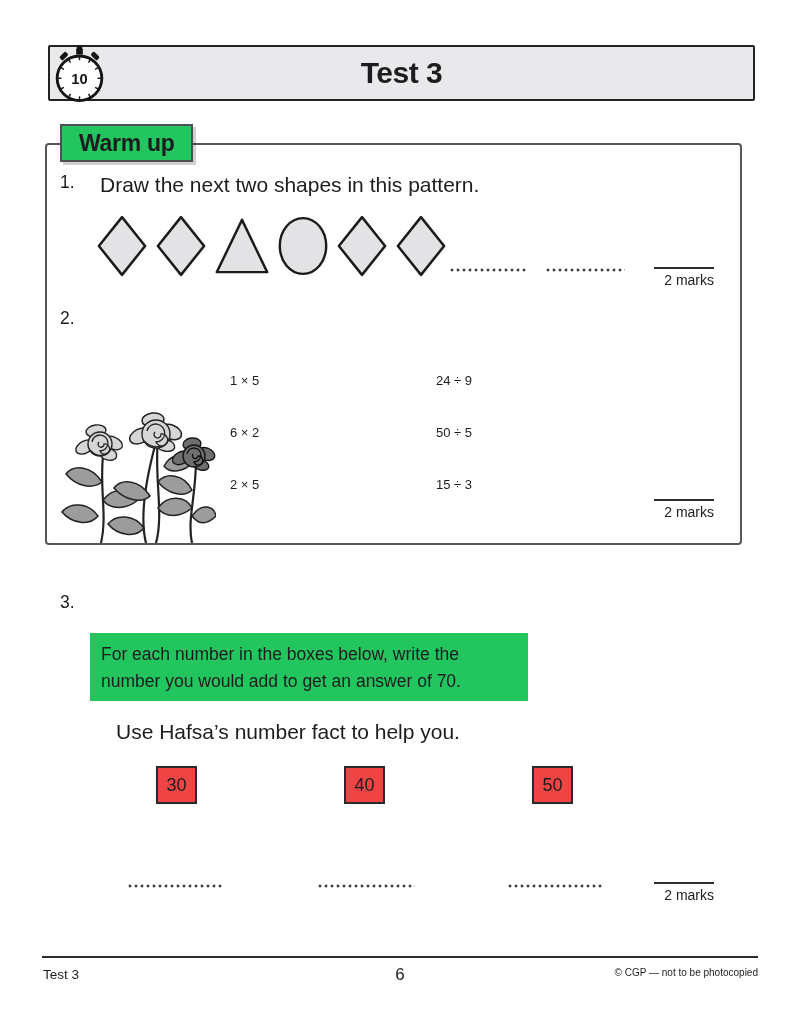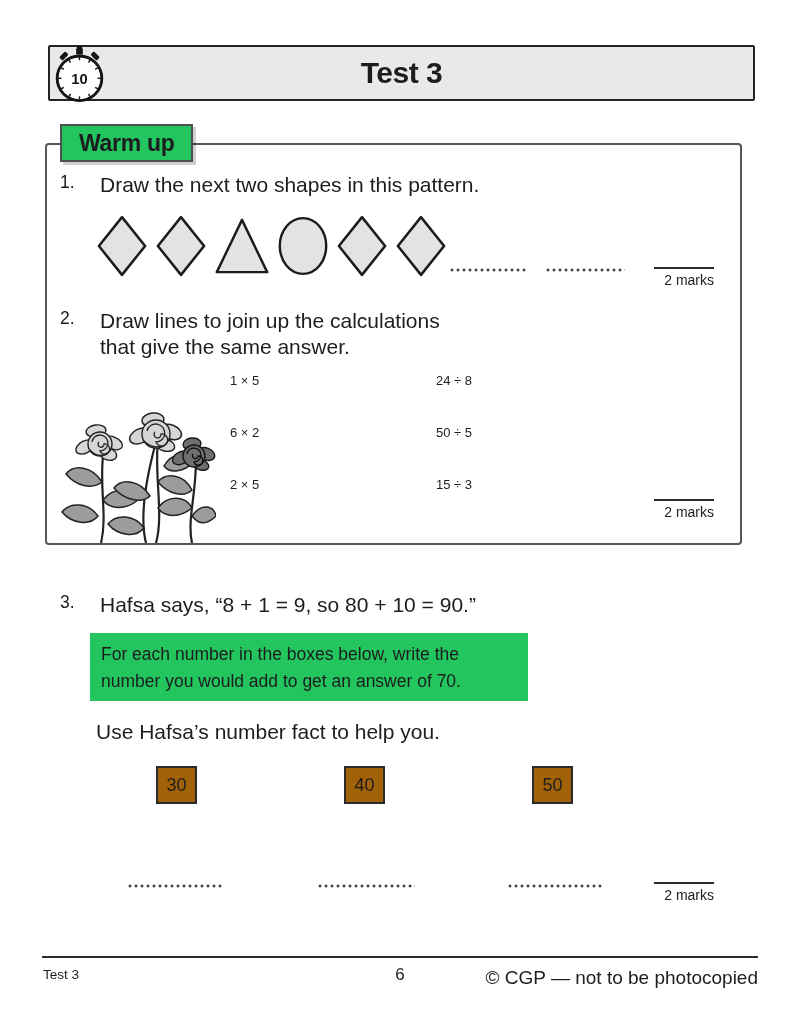--- a/index.html
+++ b/index.html
@@ -50,28 +50,28 @@
   .marks-text { font-size:14px; color:#202020;text-align:right; }
 
   .highlight {
     position:absolute; left:90px; top:633px; width:438px; height:68px;
     background:#e7e7e9; padding:8px 0 0 11px; box-sizing:border-box;
   }
   .highlight div { font-size:17.5px; line-height:27px; }
 
   .numbox-row { position:absolute; left:156px; top:766px; display:flex; gap:147px; }
   .numbox {
-    width:37px; height:34px; border:2px solid #2a2a2a; background:#a16207;
+    width:37px; height:34px; border:2px solid #2a2a2a; background:#ef4444;
     font-size:18px; text-align:center; line-height:34px;
   }
 
   .footer-line { position:absolute; left:42px; top:956px; width:716px; height:2px; background:#2b2b2b; }
   .footer-left  { position:absolute; left:43px;  top:967px; font-size:13.5px; }
   .footer-center{ position:absolute; left:0; top:965px; width:800px; text-align:center; font-size:17px; }
-  .footer-right { position:absolute; right:42px; top:967px; font-size:19px; }
+  .footer-right { position:absolute; right:42px; top:967px; font-size:10px; }
 
   .petal { fill:#d6d6d6; stroke:#222; stroke-width:1.4; }
   .petal-dark { fill:#6f6f6f; stroke:#161616; stroke-width:1.4; }
   .swirl { fill:none; stroke:#222; stroke-width:1.3; }
   .swirl-dark { fill:none; stroke:#0e0e0e; stroke-width:1.3; }
   .leaf { fill:#9c9c9c; stroke:#222; stroke-width:1.5; }
   .stem { fill:none; stroke:#222; stroke-width:2.2; }
 </style>
 </head>
 <body>
@@ -146,32 +146,28 @@
 
   <div class="dots" style="left:450px; top:268px; width:78px;"></div>
   <div class="dots" style="left:546px; top:268px; width:79px;"></div>
 
   <div class="marks" style="left:654px; top:267px;">
     <div class="marks-line"></div>
     <div class="marks-text">2 marks</div>
   </div>
 
   <div class="abs qnum" style="left:60px; top:308px;">2.</div>
-  <div class="abs qtext" style="left:100px; top:308px;">
-    <div>Draw lines to join up the calculations</div>
-    <div>that give the same answer.</div>
-  </div>
 
   <div class="abs calc-col" style="left:222px; top:373px;">
       <div class="calc">1 × 5</div>
       <div class="calc">6 × 2</div>
       <div class="calc">2 × 5</div>
     </div>
   <div class="abs calc-col" style="left:428px; top:373px;">
-      <div class="calc">24 ÷ 8</div>
+      <div class="calc">24 ÷ 9</div>
       <div class="calc">50 ÷ 5</div>
       <div class="calc">15 ÷ 3</div>
     </div>
 
   <svg class="abs" style="left:46px; top:404px;" viewBox="0 0 170 139" width="170" height="139">
     <path class="stem" d="M58 44 C52 80, 62 110, 55 139"></path>
     <path class="stem" d="M112 36 C108 72, 118 110, 110 139"></path>
     <path class="stem" d="M110 38 C98 82, 94 115, 100 139"></path>
     <path class="stem" d="M150 56 C150 92, 141 116, 146 139"></path>
     <g>
@@ -215,28 +211,27 @@
       <path class="swirl-dark" d="M-7 -2 a7 7 0 1 1 7 8 a4.5 4.5 0 1 0 4 -6 a2.8 2.8 0 1 1 -5 -2"></path>
     </g>
   </svg>
 
   <div class="marks" style="left:654px; top:499px;">
     <div class="marks-line"></div>
     <div class="marks-text">2 marks</div>
   </div>
 
   <div class="abs qnum" style="left:60px; top:592px;">3.</div>
-  <div class="abs qtext" style="left:100px; top:592px;">Hafsa says, “8 + 1 = 9, so 80 + 10 = 90.”</div>
 
   <div class="highlight" id="highlightBox" style="background: #22c55e;">
     <div>For each number in the boxes below, write the</div>
     <div>number you would add to get an answer of 70.</div>
   </div>
 
-  <div class="abs qtext" style="left:96px; top:719px;">Use Hafsa’s number fact to help you.</div>
+  <div class="abs qtext" style="left:116px; top:719px;">Use Hafsa’s number fact to help you.</div>
 
   <div class="numbox-row">
       <div class="numbox">30</div>
       <div class="numbox">40</div>
       <div class="numbox">50</div>
     </div>
 
   <div class="dots" style="left:128px; top:884px; width:96px;"></div>
   <div class="dots" style="left:318px; top:884px; width:97px;"></div>
   <div class="dots" style="left:508px; top:884px; width:96px;"></div>

